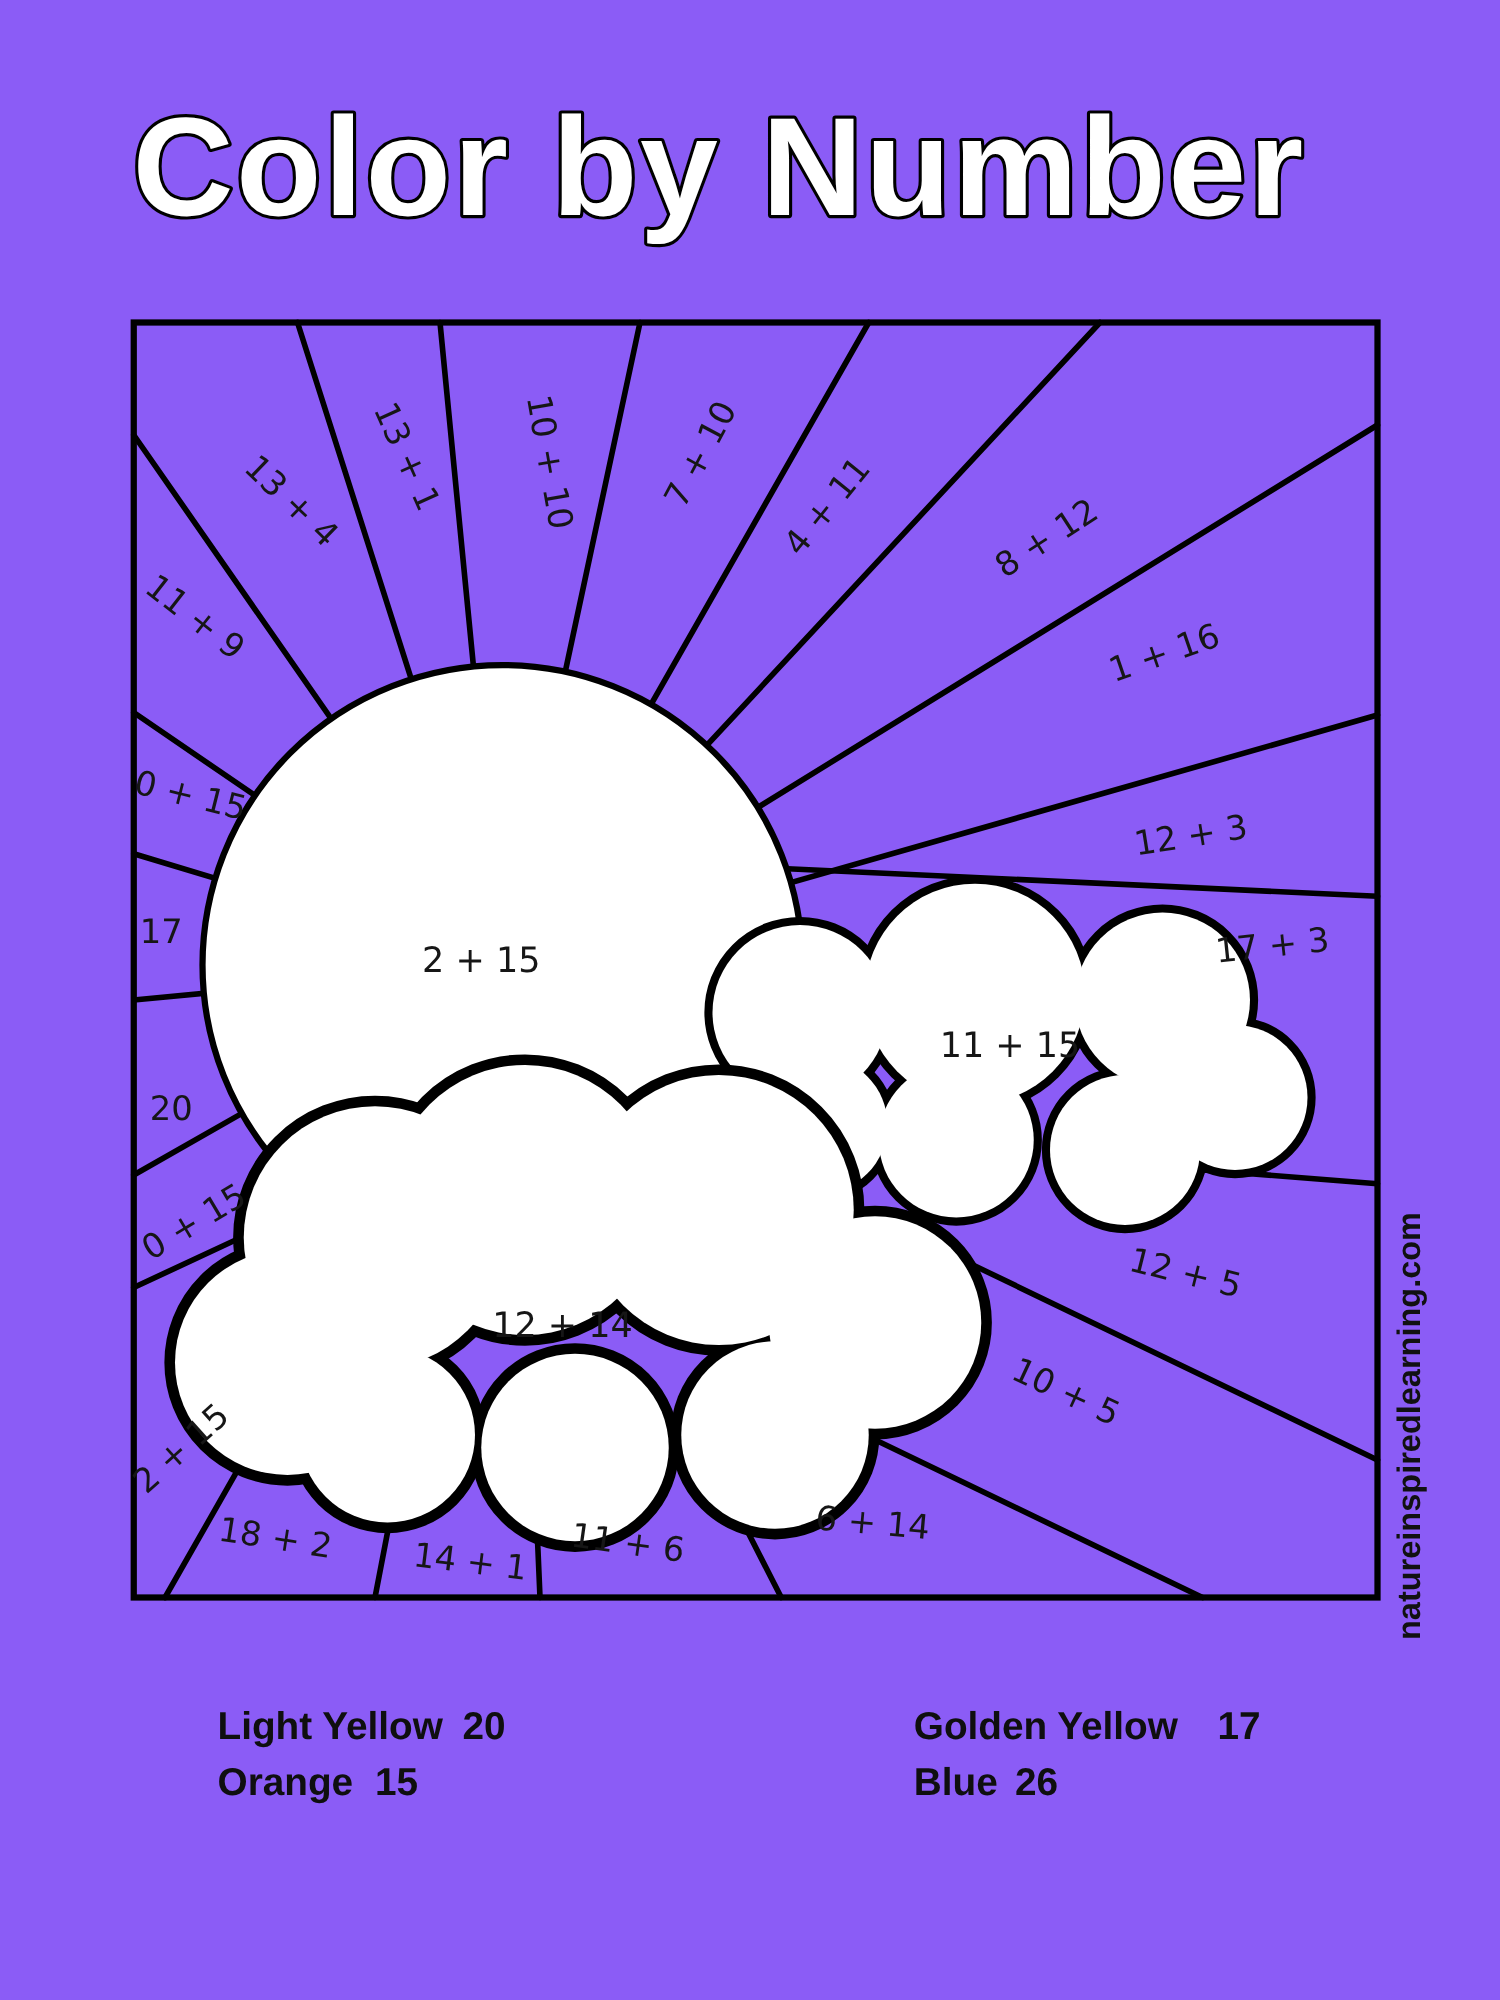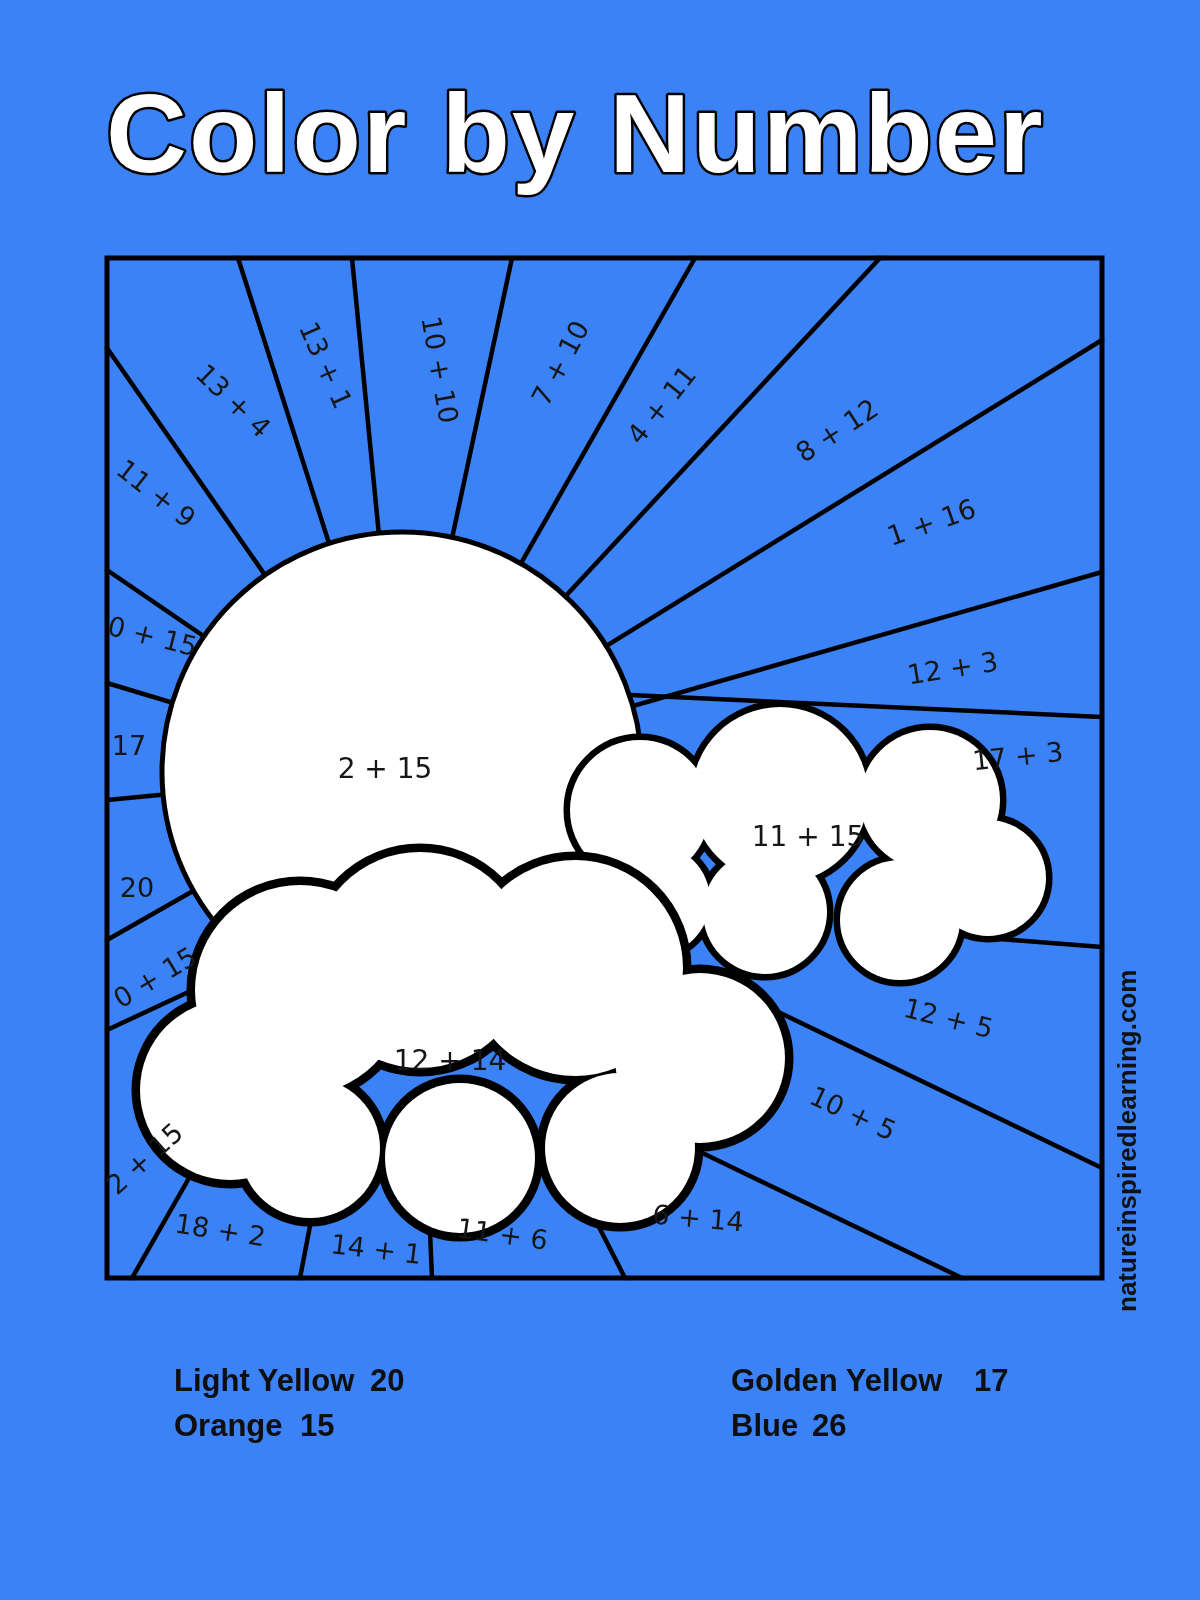--- a/index.html
+++ b/index.html
@@ -1,16 +1,16 @@
 <!DOCTYPE html>
 <html><head>
 <meta charset="utf-8">
 <style>
   html,body{margin:0;padding:0;background:#ffffff;}
-  .page{position:relative;width:1200px;height:1600px;background:#3b82f6;overflow:hidden;
+  .page{position:relative;width:1200px;height:1600px;background:#8b5cf6;overflow:hidden;
         font-family:"Liberation Sans", sans-serif;text-align:center;}
   svg{position:absolute;left:0;top:0;}
   .title-text{font-family:"Liberation Sans", sans-serif;font-weight:bold;
               font-size:112px;letter-spacing:2px;fill:#ffffff;stroke:#000000;
               stroke-width:5px;paint-order:stroke;stroke-linejoin:round;}
   .ray-label{font-family:"DejaVu Sans", sans-serif;font-size:27px;fill:#161616;}
   .shape-label{font-family:"DejaVu Sans", sans-serif;font-size:28px;fill:#161616;}
   .legend-text{font-family:"Liberation Sans", sans-serif;font-weight:bold;font-size:31px;fill:#0f0f0f;}
   .watermark-text{font-family:"Liberation Sans", sans-serif;font-weight:bold;font-size:26px;fill:#111111;}
   .ray-line{stroke:#000000;stroke-width:4.5;stroke-linecap:round;fill:none;}

